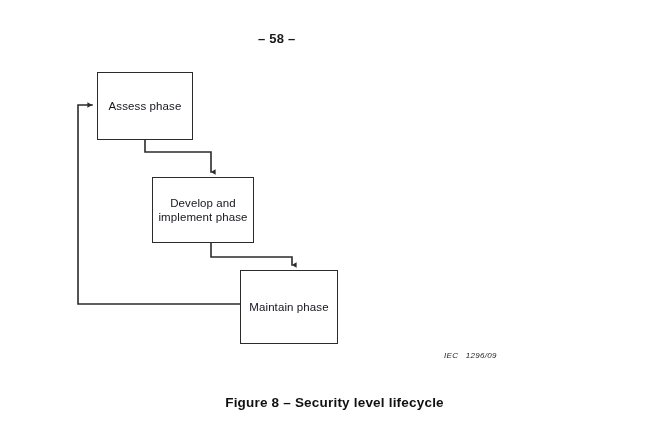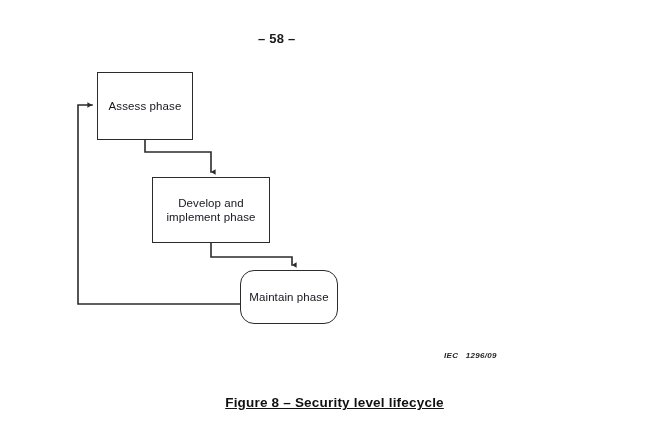--- a/index.html
+++ b/index.html
@@ -68,48 +68,47 @@
   }
   .node-label {
     font-size: 11.5px;
     line-height: 14px;
     color: #15151f;
     letter-spacing: 0.1px;
     white-space: pre-line;
   }
 
   #node-assess   { left: 97px;  top: 72px;  width: 96px;  height: 68px; }
-  #node-develop  { left: 152px; top: 177px; width: 118px; height: 66px; }
-  #node-maintain { left: 240px; top: 270px; width: 98px;  height: 54px; border-radius: 14px; }
+  #node-develop  { left: 152px; top: 177px; width: 102px; height: 66px; }
+  #node-maintain { left: 240px; top: 270px; width: 98px;  height: 74px; }
 
   
   .source-ref {
     position: absolute;
     left: 444px;
     top: 351px;
     font-size: 8px;
-    font-weight: bold;
+    font-weight: normal;
     font-style: italic;
     color: #262626;
     letter-spacing: 0.3px;
     white-space: pre;
   }
 
   
   .figure-caption {
     position: absolute;
     left: 0;
     top: 395px;
     width: 669px;
     text-align: center;
     font-size: 13.5px;
     font-weight: bold;
     letter-spacing: 0.2px;
     color: #111111;
-    text-decoration: underline;
   }
 </style>
 </head>
 <body>
 
 <div class="page-header">
   <div class="page-number">– 58 –</div>
 </div>
 
 <div class="diagram">

